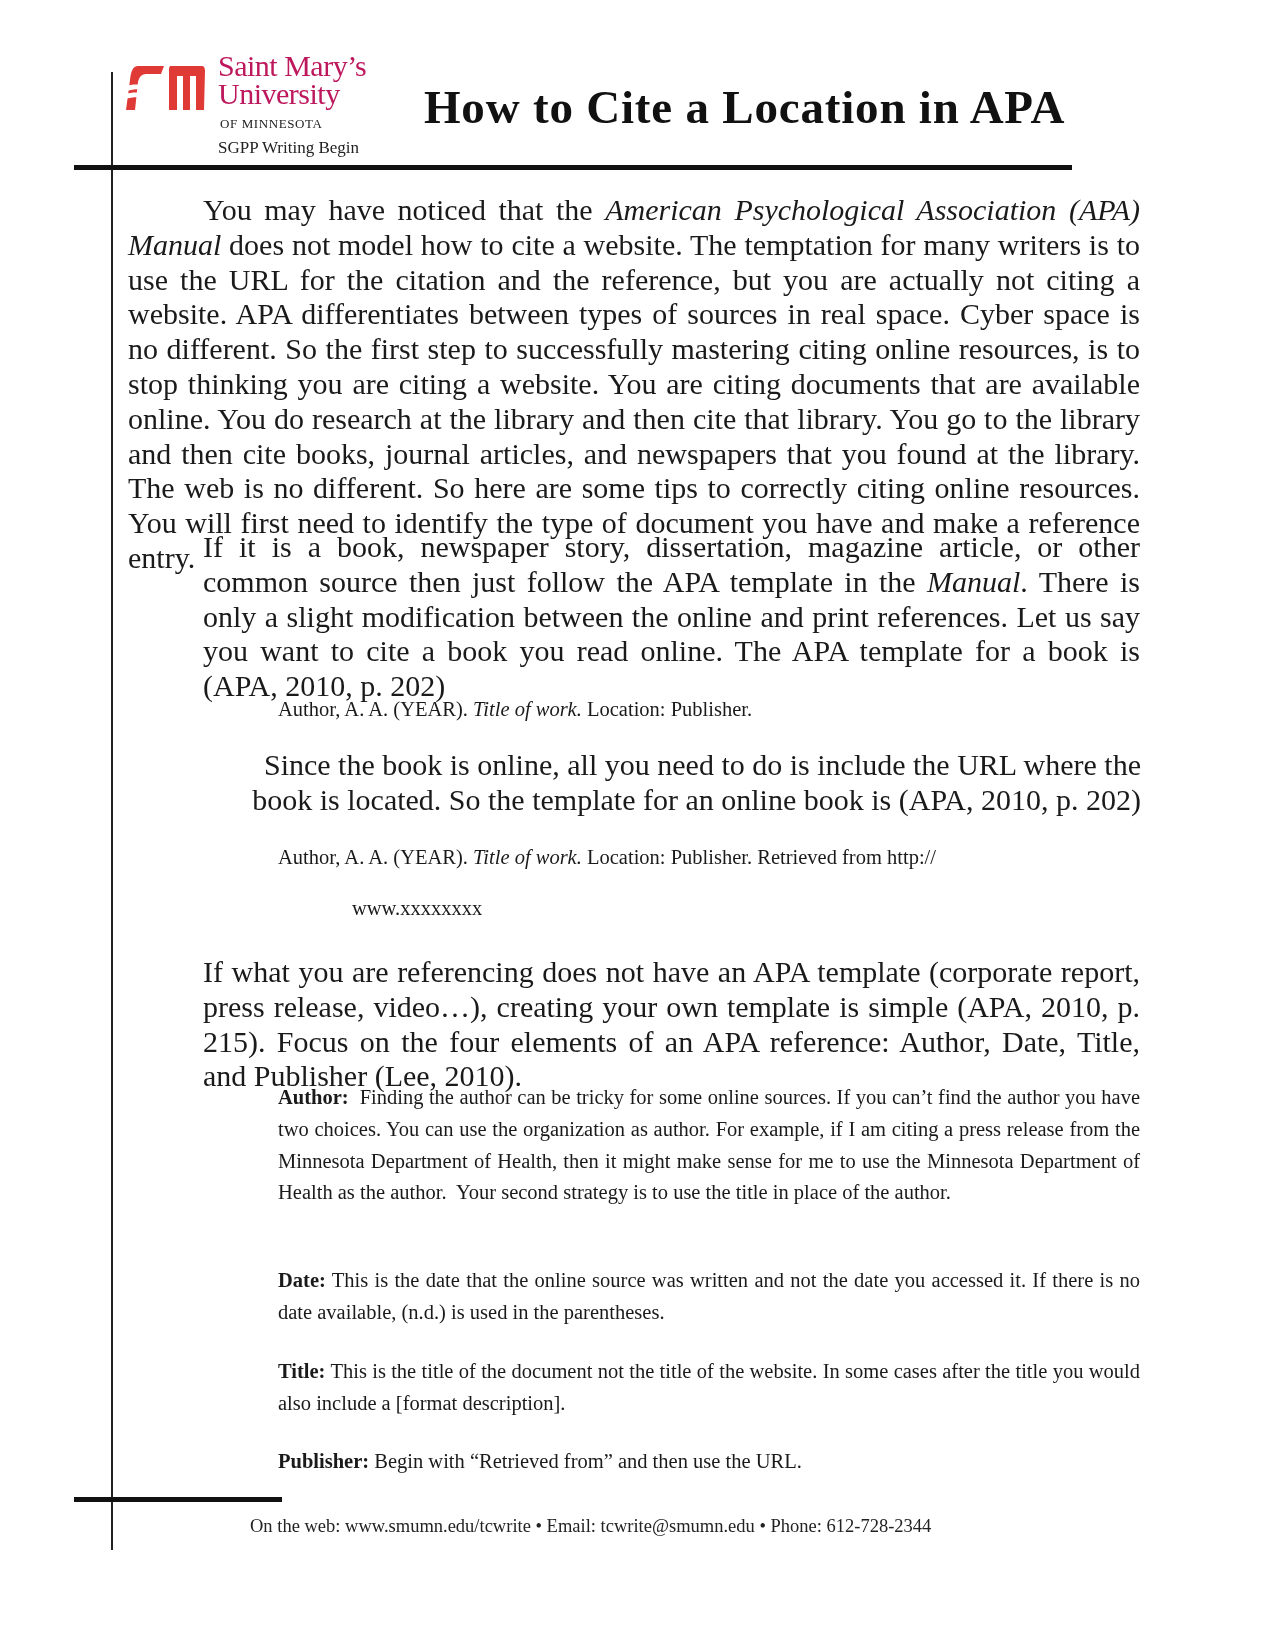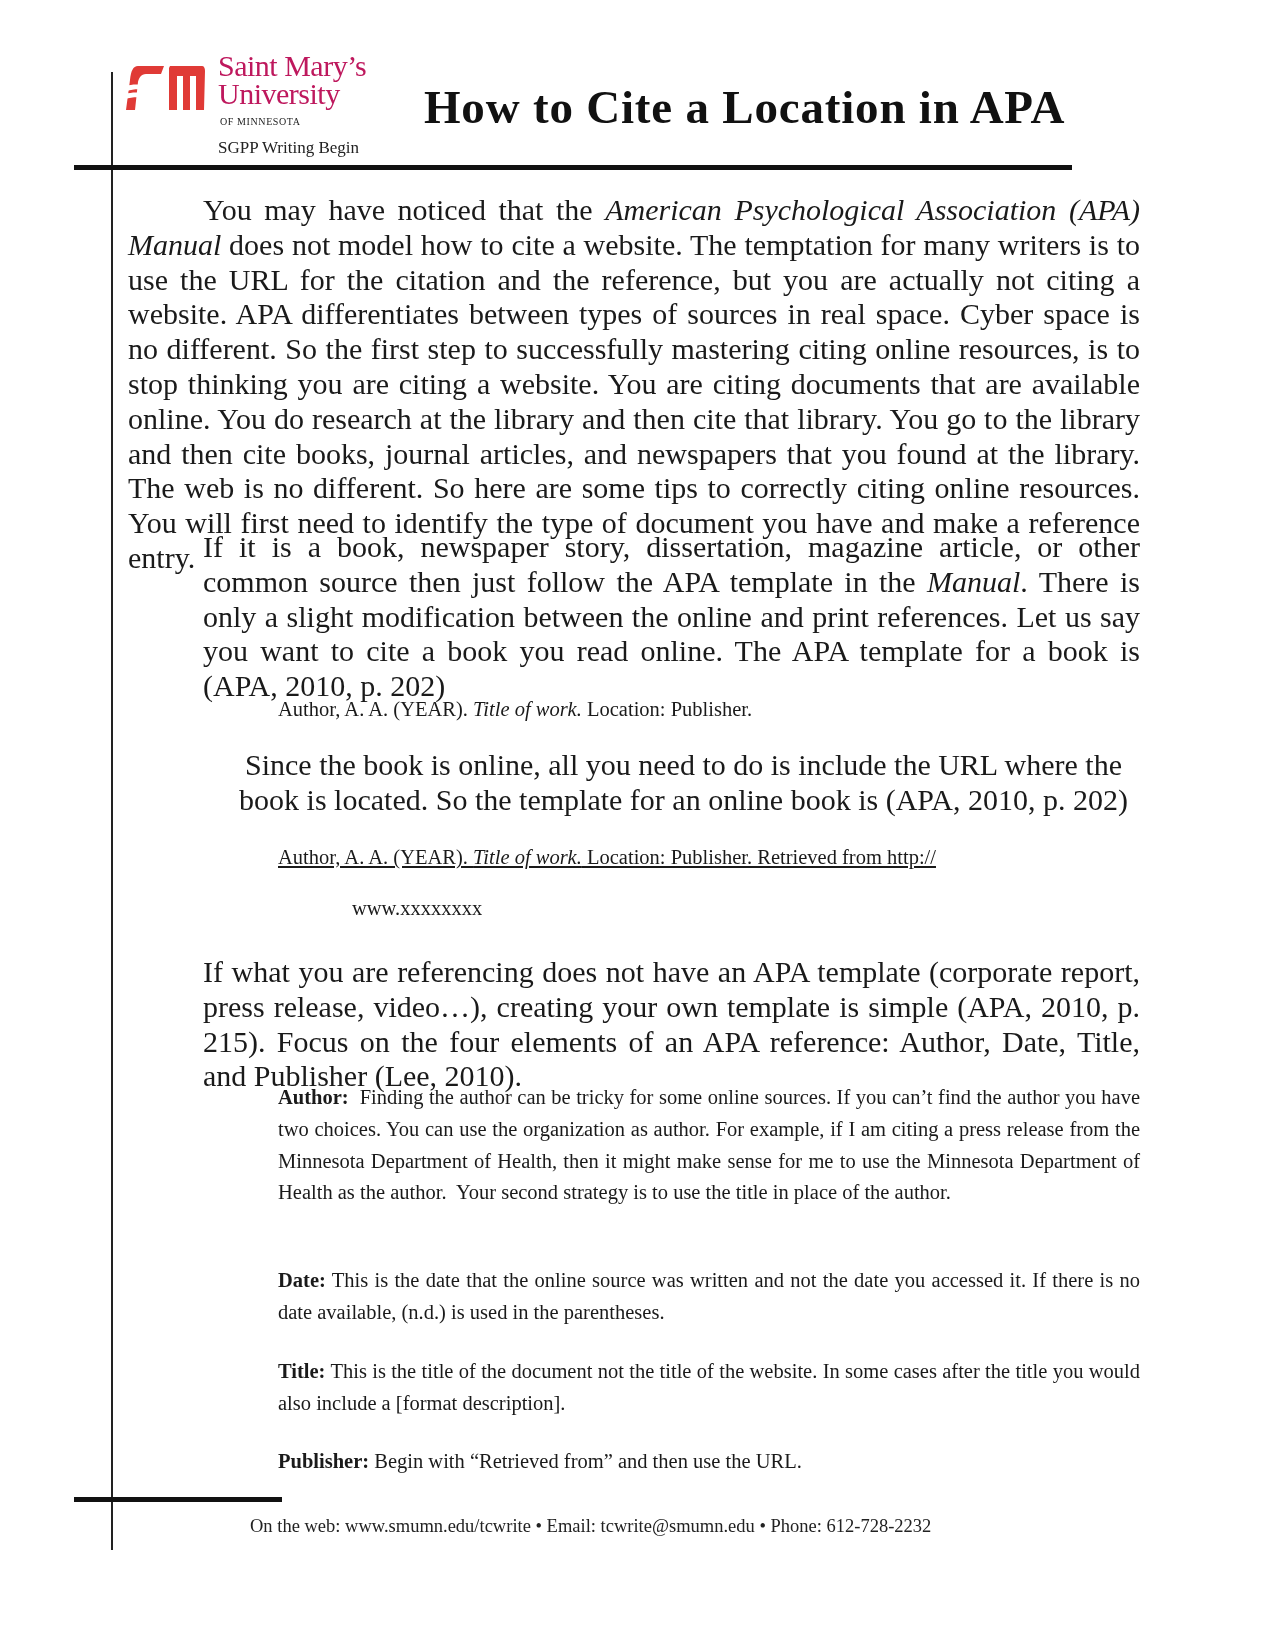--- a/index.html
+++ b/index.html
@@ -6,34 +6,34 @@
   body { width: 1275px; height: 1650px; position: relative; overflow: hidden;
          font-family: "Liberation Serif", "DejaVu Serif", serif; color: #1a1a1a; }
   .vrule { position: absolute; left: 111px; top: 72px; width: 2px; height: 1478px; background: #222; }
   .hrule-top { position: absolute; left: 74px; top: 165px; width: 998px; height: 5px; background: #111; }
   .hrule-bot { position: absolute; left: 74px; top: 1497px; width: 208px; height: 5px; background: #111; }
 
   .logo { position: absolute; left: 124px; top: 50px; width: 280px; height: 110px; }
   .logo-mark { position: absolute; left: 0; top: 12px; width: 82px; height: 52px; }
   .logo-name { position: absolute; left: 94px; top: 2px; font-size: 30px; line-height: 28px; color: #be185d; letter-spacing: -0.5px; }
   .logo-name div { white-space: nowrap; }
-  .logo-sub { position: absolute; left: 96px; top: 66px; font-size: 10px; letter-spacing: 0.6px; color: #222; }
+  .logo-sub { position: absolute; left: 96px; top: 66px; font-size: 13px; letter-spacing: 0.6px; color: #222; }
   .logo-center { position: absolute; left: 94px; top: 88px; font-size: 17px; color: #222; white-space: nowrap; }
 
   .title { position: absolute; left: 424px; top: 80px; font-size: 47px; font-weight: bold;
            font-family: "Liberation Serif", serif; color: #111; letter-spacing: 0.8px; white-space: nowrap; }
 
   .para { position: absolute; font-size: 30px; line-height: 34.8px; text-align: justify; margin: 0; }
   .p-intro { left: 128px; top: 193px; width: 1012px; text-indent: 75px; }
   .p-book { left: 203px; top: 530px; width: 937px; }
-  .p-since { left: 215px; top: 748px; width: 937px; text-align: center; }
+  .p-since { left: 204px; top: 748px; width: 937px; text-align: right; }
   .p-ifwhat { left: 203px; top: 955px; width: 937px; }
   .ex { position: absolute; left: 278px; font-size: 20.5px; line-height: 30px; white-space: nowrap; }
   .ex1 { top: 694px; }
-  .ex2 { top: 842px; text-decoration: underline; }
+  .ex2 { top: 842px; }
   .ex3 { top: 893px; left: 352px; }
 
   .def { position: absolute; left: 278px; width: 862px; font-size: 20.5px; line-height: 31.8px; text-align: justify; margin: 0; }
   .def b { font-weight: bold; margin-top: 33px; }
   .def-author { top: 1082px; }
   .def-date { top: 1265px; }
   .def-title { top: 1356px; }
   .def-publisher { top: 1446px; }
 
   .footer { position: absolute; left: 250px; top: 1516px; font-size: 18.5px; white-space: nowrap; color: #222; }
@@ -76,13 +76,13 @@
 <div class="ex ex2"><span>Author, A. A. (YEAR). </span><i>Title of work.</i><span> Location: Publisher. Retrieved from http://</span></div>
 <div class="ex ex3">www.xxxxxxxx</div>
 
 <p class="para p-ifwhat">If what you are referencing does not have an APA template (corporate report, press release, video…), creating your own template is simple (APA, 2010, p. 215). Focus on the four elements of an APA reference: Author, Date, Title, and Publisher (Lee, 2010).</p>
 
 <p class="def def-author"><b>Author:</b><span>&nbsp; Finding the author can be tricky for some online sources. If you can’t find the author you have two choices. You can use the organization as author. For example, if I am citing a press release from the Minnesota Department of Health, then it might make sense for me to use the Minnesota Department of Health as the author.&nbsp; Your second strategy is to use the title in place of the author.</span></p>
 <p class="def def-date"><b>Date:</b><span> This is the date that the online source was written and not the date you accessed it. If there is no date available, (n.d.) is used in the parentheses.</span></p>
 <p class="def def-title"><b>Title:</b><span> This is the title of the document not the title of the website. In some cases after the title you would also include a [format description].</span></p>
 <p class="def def-publisher"><b>Publisher:</b><span> Begin with “Retrieved from” and then use the URL.</span></p>
 
-<div class="footer">On the web: www.smumn.edu/tcwrite • Email: tcwrite@smumn.edu • Phone: 612-728-2232</div>
+<div class="footer">On the web: www.smumn.edu/tcwrite • Email: tcwrite@smumn.edu • Phone: 612-728-2344</div>
 
 </body></html>

